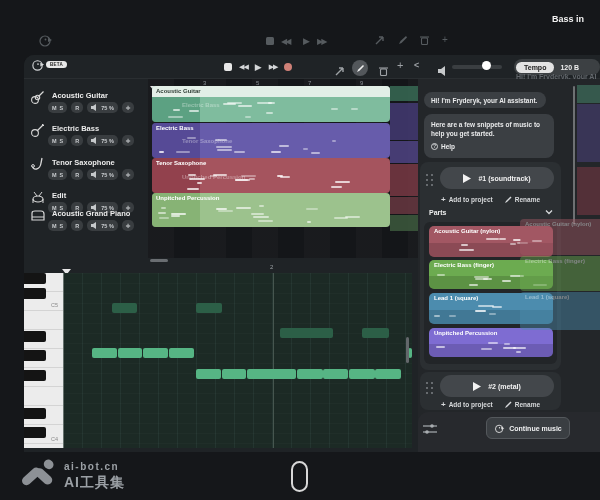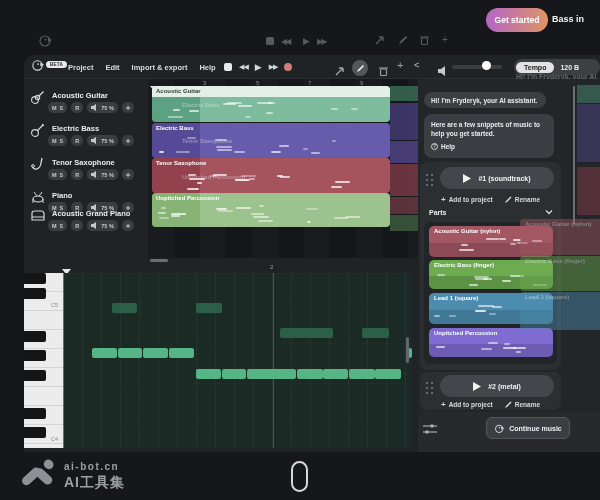--- a/index.html
+++ b/index.html
@@ -116,21 +116,20 @@
   .wm-logo { left:18px; top:458px; }
   .wm-text1 { left:64px; top:461px; color:#9ba0a5; font-size:10px; font-weight:bold; letter-spacing:1.5px; }
   .wm-text2 { left:64px; top:474px; color:#9ba0a5; font-size:14px; font-weight:bold; letter-spacing:1px; }
   .capsule { left:291px; top:461px; width:17px; height:31px; border:2px solid #d8d8d8; border-radius:9px; }
 </style>
 </head>
 <body>
 
 <div class="stage">
 
-  <div class="abs get-started">Get started</div>
   <div class="abs sign-in">Bass in</div>
 
   <div class="abs bgtool" style="left:38px;top:33px">
     <svg width="15" height="15" viewBox="0 0 15 15">
         <circle cx="7" cy="8" r="5" fill="none" stroke="#565b5f" stroke-width="1.2"></circle>
         <path d="M10 5 L14 7 L10 9" fill="#565b5f"></path>
         <circle cx="7.5" cy="6.5" r="0.9" fill="#565b5f"></circle>
       </svg>
   </div>
   <div class="abs bgtool" style="left:266px;top:37px">
@@ -163,26 +162,20 @@
 
   <div class="abs menubar"></div>
   <div class="abs" style="left:31px;top:58px">
     <svg width="14" height="14" viewBox="0 0 15 15">
         <circle cx="7" cy="8" r="5" fill="none" stroke="#d6d8da" stroke-width="1.2"></circle>
         <path d="M10 5 L14 7 L10 9" fill="#d6d8da"></path>
         <circle cx="7.5" cy="6.5" r="0.9" fill="#d6d8da"></circle>
       </svg>
   </div>
   <div class="abs beta-pill">BETA</div>
-  <div class="abs menu-items">
-    <span>Project</span>
-    <span>Edit</span>
-    <span>Import &amp; export</span>
-    <span>Help</span>
-  </div>
   <div class="abs transport">
     <span class="stop-sq"></span>
     <span class="t-ico">◀◀</span>
     <span style="font-size:9px">▶</span>
     <span class="t-ico">▶▶</span>
     <span class="rec-dot"></span>
   </div>
   <div class="abs mini-ico" style="left:335px;top:62px"><svg width="10" height="10">
         <path d="M1 9 L8 2 M8 2 h-4 M8 2 v4" stroke="#9ea2a6" stroke-width="1.4" fill="none"></path>
       </svg></div>
@@ -281,21 +274,21 @@
     </span>
   </div>
   <div class="abs track-row" style="top:188px">
     <span class="track-ico"><svg width="16" height="15" viewBox="0 0 16 15">
           <ellipse cx="8" cy="9" rx="5" ry="3" fill="none" stroke="#d8d8d8" stroke-width="1.1"></ellipse>
           <line x1="3" y1="9" x2="3" y2="13" stroke="#d8d8d8" stroke-width="1"></line>
           <line x1="13" y1="9" x2="13" y2="13" stroke="#d8d8d8" stroke-width="1"></line>
           <line x1="4" y1="2" x2="7" y2="6" stroke="#d8d8d8" stroke-width="1"></line>
           <line x1="12" y1="2" x2="9" y2="6" stroke="#d8d8d8" stroke-width="1"></line>
         </svg></span>
-    <span class="track-name">Piano</span>
+    <span class="track-name">Edit</span>
     <span class="tbtns">
       <span class="pill">
           <span>M</span>
           <span>S</span>
         </span>
       <span class="pill">
           <span>R</span>
         </span>
       <span class="pill vol-pill">
           <svg width="7" height="7">

